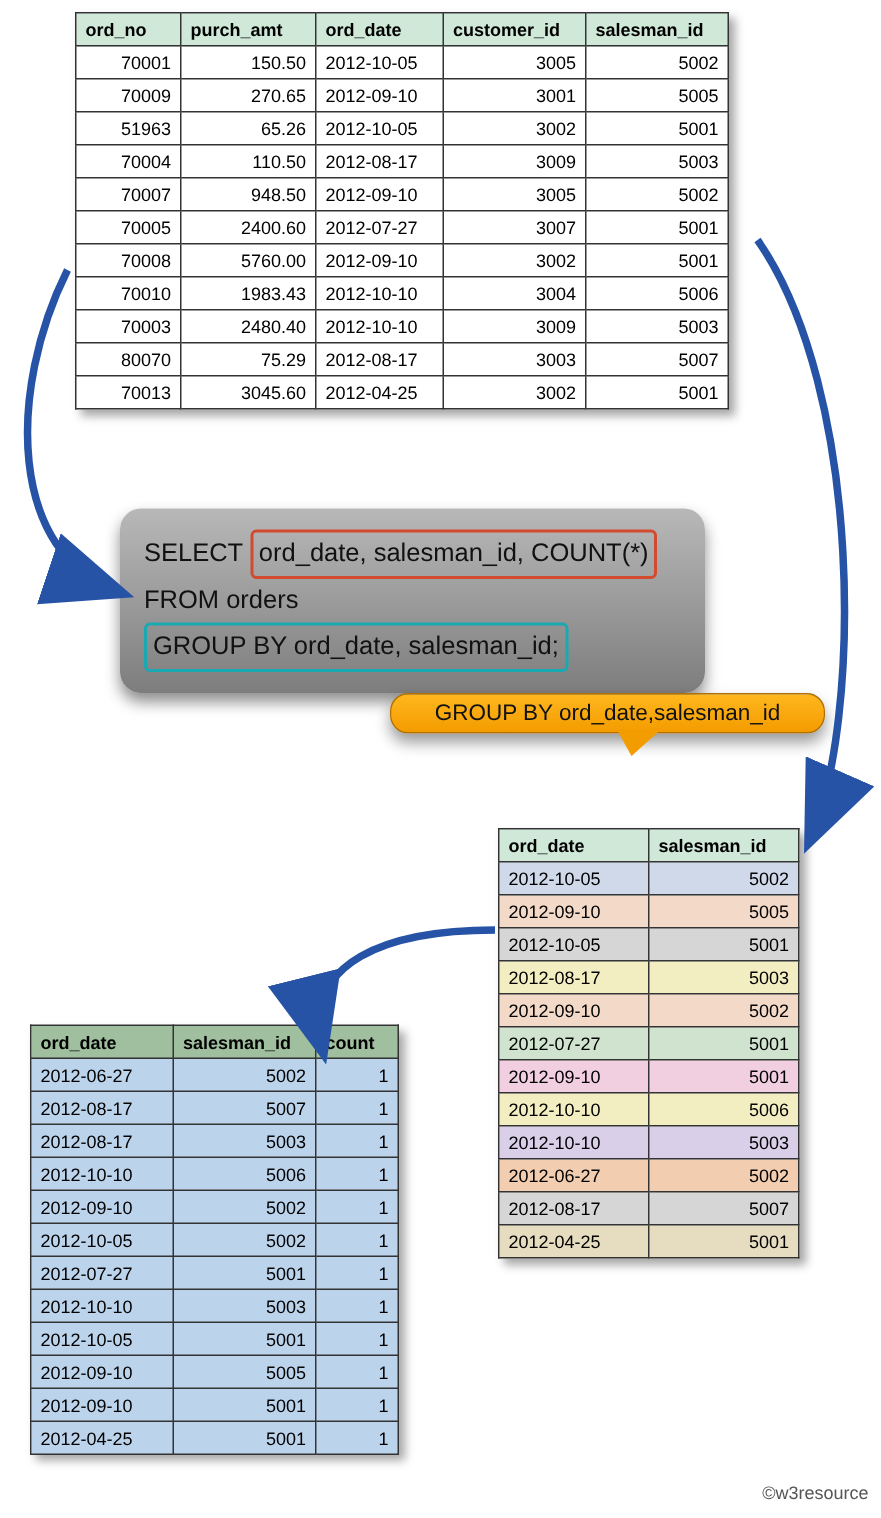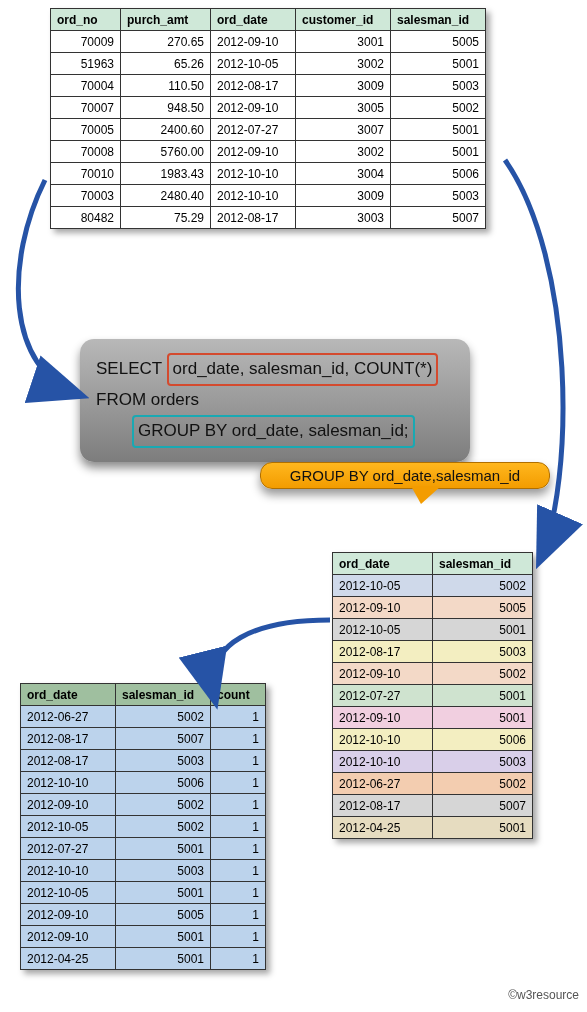--- a/index.html
+++ b/index.html
@@ -61,21 +61,20 @@
     display:inline-block;
     border: 2px solid #d44a2e;
     border-radius: 4px;
     padding: 0 4px;
   }
   .hl-teal {
     display:inline-block;
     border: 2px solid #19a9b3;
     border-radius: 4px;
     padding: 0 4px;
-    margin-left: 36px;
   }
 
   
   #groupby-callout {
     position: absolute;
     top: 462px; left: 260px;
     width: 290px;
     padding: 4px 14px;
     background: linear-gradient(180deg,#ffb71e 0%, #f39c00 100%);
     border: 1px solid #b06f00;
@@ -146,20 +145,27 @@
         <tr id="orders-head">
           <th>ord_no</th>
           <th>purch_amt</th>
           <th>ord_date</th>
           <th>customer_id</th>
           <th>salesman_id</th>
         </tr>
       </thead>
   <tbody id="orders-body">
         <tr>
+          <td>70001</td>
+          <td>150.50</td>
+          <td class="left">2012-10-05</td>
+          <td>3005</td>
+          <td>5002</td>
+        </tr>
+        <tr>
           <td>70009</td>
           <td>270.65</td>
           <td class="left">2012-09-10</td>
           <td>3001</td>
           <td>5005</td>
         </tr>
         <tr>
           <td>51963</td>
           <td>65.26</td>
           <td class="left">2012-10-05</td>
@@ -202,25 +208,32 @@
           <td>5006</td>
         </tr>
         <tr>
           <td>70003</td>
           <td>2480.40</td>
           <td class="left">2012-10-10</td>
           <td>3009</td>
           <td>5003</td>
         </tr>
         <tr>
-          <td>80482</td>
+          <td>80070</td>
           <td>75.29</td>
           <td class="left">2012-08-17</td>
           <td>3003</td>
           <td>5007</td>
+        </tr>
+        <tr>
+          <td>70013</td>
+          <td>3045.60</td>
+          <td class="left">2012-04-25</td>
+          <td>3002</td>
+          <td>5001</td>
         </tr>
       </tbody>
 </table>
 
 <div id="sql-box">
   <div>
     <span>SELECT</span>
     <span class="hl-red">ord_date, salesman_id, COUNT(*)</span>
   </div>
   <div>FROM orders</div>

